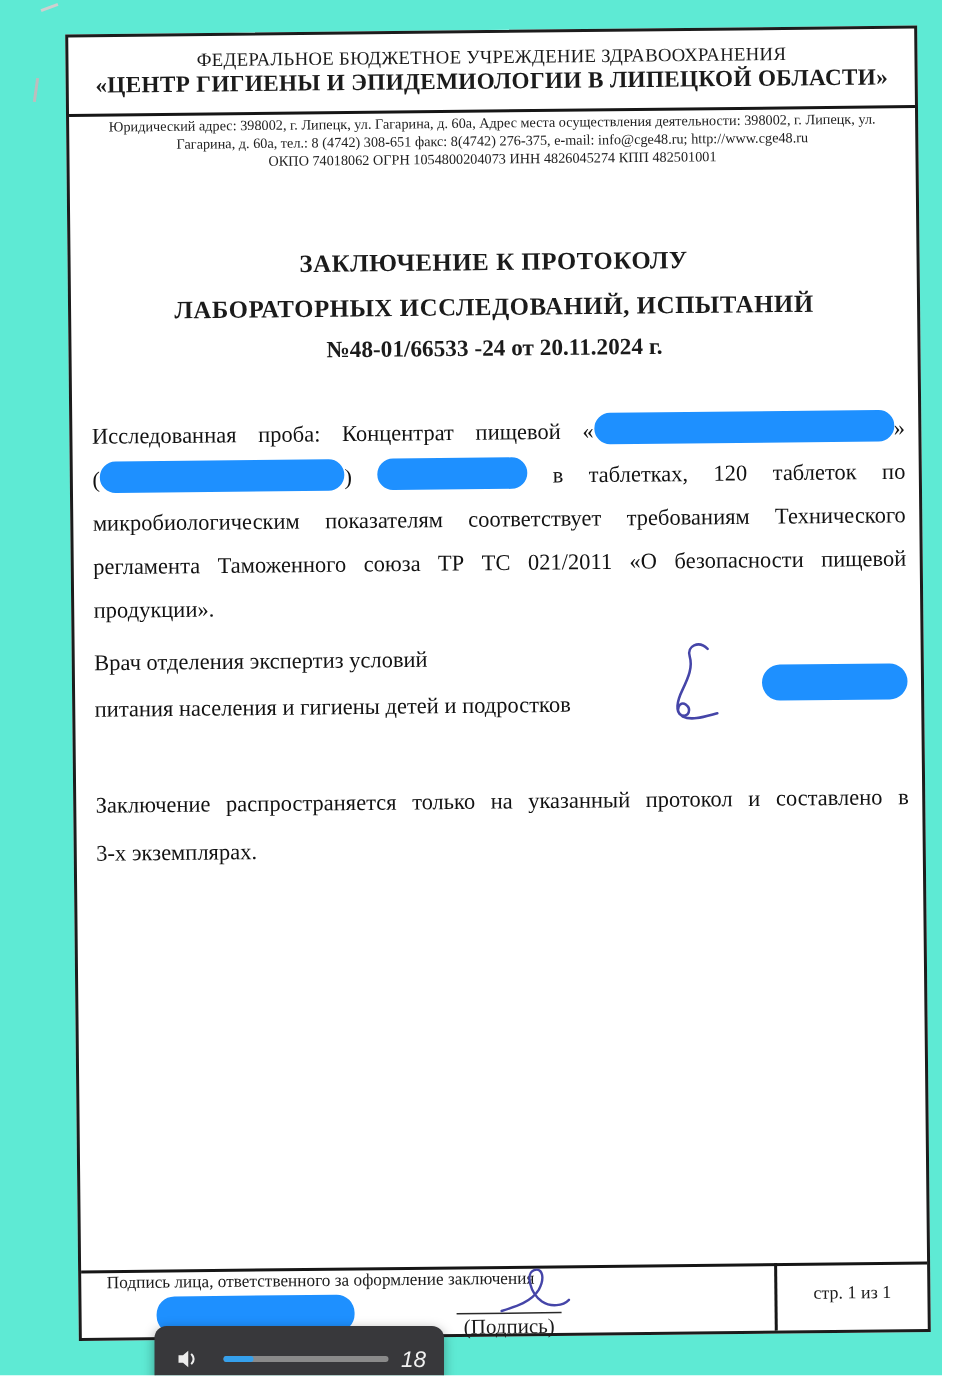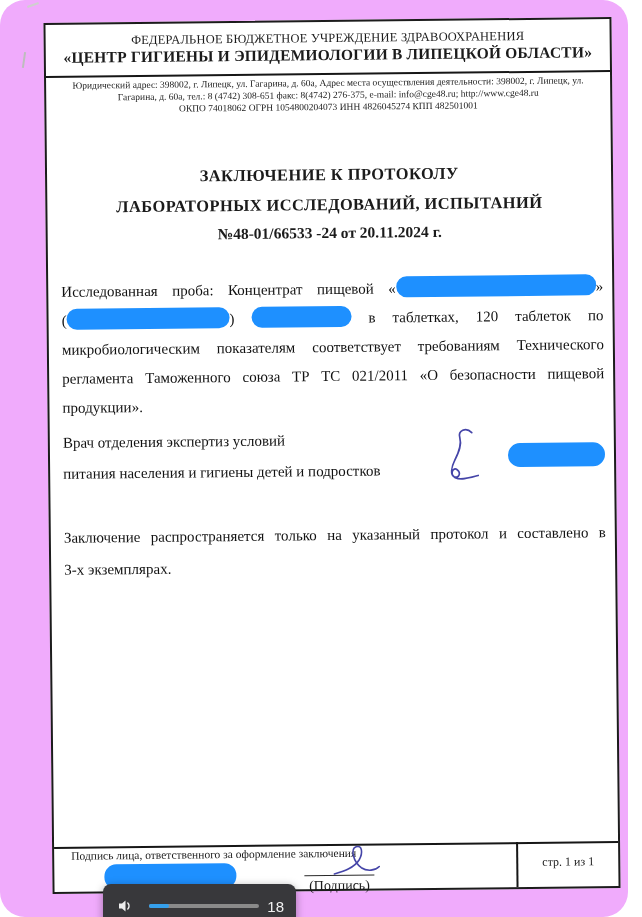--- a/index.html
+++ b/index.html
@@ -1,17 +1,17 @@
 <!DOCTYPE html>
 <html style="--redaction: #1E90FF; --ink: #4545A8; --osd-bg: #38383B; --slider-fill: #35A0EC;"><head>
 <meta charset="utf-8">
 <style>
   html,body{margin:0;padding:0;background:#ffffff;}
-  .canvas{position:relative;width:628px;height:917px;background:#f0abfc;overflow:hidden;
-          font-family:"Liberation Serif",serif;color:#1b1b1b;border-radius:25px;}
+  .canvas{position:relative;width:628px;height:917px;background:#5eead4;overflow:hidden;
+          font-family:"Liberation Serif",serif;color:#1b1b1b;}
   
   .page-frame{position:absolute;left:48px;top:20px;width:568px;height:871px;
               border:2px solid #1c1c1c;background:#ffffff;transform:rotate(-0.6deg);
               transform-origin:50% 50%;box-sizing:border-box;}
   .abs{position:absolute;}
   .ctr{width:100%;text-align:center;}
   .org1{top:9px;font-size:12.5px;letter-spacing:.2px;}
   .org2{top:24px;font-size:15.5px;font-weight:bold;letter-spacing:.2px;}
   .hr{top:51px;left:0;right:0;border-top:2px solid #161616;}
   .addr{font-size:9.5px;line-height:12px;white-space:nowrap;color:#222;}
@@ -47,21 +47,21 @@
   
   .volume-osd{position:absolute;left:103px;top:884px;width:193px;height:44px;
               background:var(--osd-bg,#38383B);border-radius:8px;display:flex;align-items:center;
               padding:0 12px;box-sizing:border-box;z-index:10;
               font-family:"Liberation Sans",sans-serif;box-shadow:0 2px 8px rgba(0,0,0,.35);}
   .spk{width:20px;height:20px;flex:0 0 auto;}
   .vol-track{position:relative;width:110px;height:4px;background:#8a8a8a;border-radius:2px;
              margin-left:14px;flex:0 0 auto;}
   .vol-fill{position:absolute;left:0;top:0;height:100%;width:20px;border-radius:2px;
             background:var(--slider-fill,#35A0EC);}
-  .vol-value{margin-left:auto;color:#f1f1f1;font-size:15px;}
+  .vol-value{margin-left:auto;color:#f1f1f1;font-size:15px;font-style:italic;}
 </style>
 </head>
 <body>
 
 <div class="canvas">
 
   <div class="abs mark1"></div>
   <div class="abs mark2"></div>
 
   <div class="page-frame">

